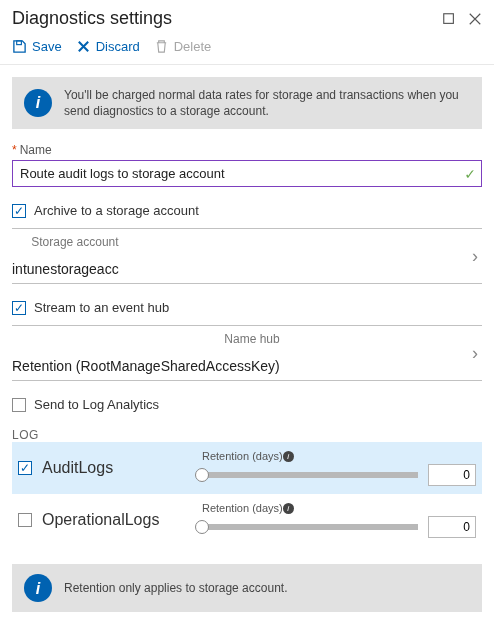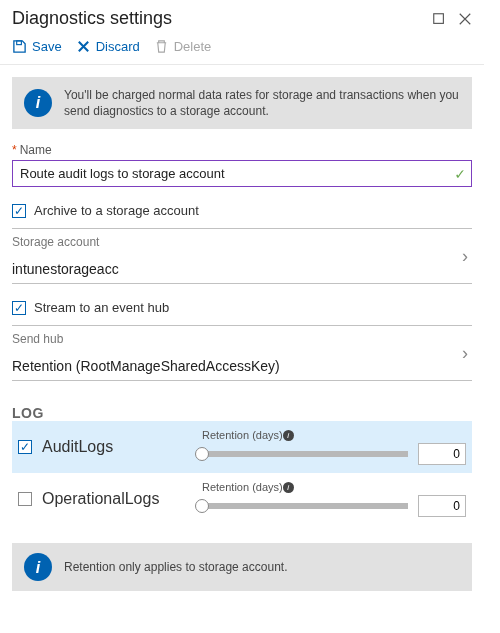--- a/index.html
+++ b/index.html
@@ -7,21 +7,21 @@
   body {
     font-family: "Segoe UI", Arial, sans-serif;
     font-size: 13px;
     color: #333;
     width: 500px;
     height: 633px;
     background: #fff;
     overflow: hidden;
   }
   .blade {
-    padding: 8px 28px 0 12px;
+    padding: 8px 18px 0 12px;
   }
   .header {
     display: flex;
     align-items: center;
     justify-content: space-between;
     padding-bottom: 4px;
   }
   .title {
     font-size: 18px;
     font-weight: 400;
@@ -107,31 +107,32 @@
 
   .picker {
     margin-top: 10px;
     border-top: 1px solid #c1c1c1;
     border-bottom: 1px solid #c1c1c1;
     padding: 6px 0;
     display: flex;
     align-items: center;
     justify-content: space-between;
     cursor: pointer;
+    text-align: right;
   }
   .picker .pk-label { font-size: 12px; color: #777; }
   .picker .pk-value { font-size: 14px; color: #222; margin-top: 12px; }
   .chev { color: #888; font-size: 18px; padding: 0 4px; }
 
   .section-heading {
-    margin-top: 24px;
-    font-size: 14px;
+    margin-top: 16px;
+    font-size: 12px;
     letter-spacing: 0.5px;
     color: #666;
-    font-weight: 700;
+    font-weight: 400;
   }
 
   .log-row {
     display: flex;
     align-items: center;
     padding: 8px 6px;
     gap: 10px;
   }
   .log-row.selected { background: #dbeefc; }
   .log-name {
@@ -250,26 +251,30 @@
 
   <div class="chk-row">
     <span class="az-check">
         <span class="tick">✓</span>
       </span>
     <span>Stream to an event hub</span>
   </div>
 
   <div class="picker">
     <div>
-      <div class="pk-label">Send hub</div>
+      <div class="pk-label">Name hub</div>
       <div class="pk-value">Retention (RootManageSharedAccessKey)</div>
     </div>
     <div class="chev">›</div>
   </div>
 
+  <div class="chk-row">
+    <span class="az-check gray"></span>
+    <span>Send to Log Analytics</span>
+  </div>
 
   <div class="section-heading">LOG</div>
 
   <div class="log-row selected">
     <span class="az-check">
         <span class="tick">✓</span>
       </span>
     <span class="log-name">AuditLogs</span>
     <div class="ret-col">
       <div class="ret-label">

